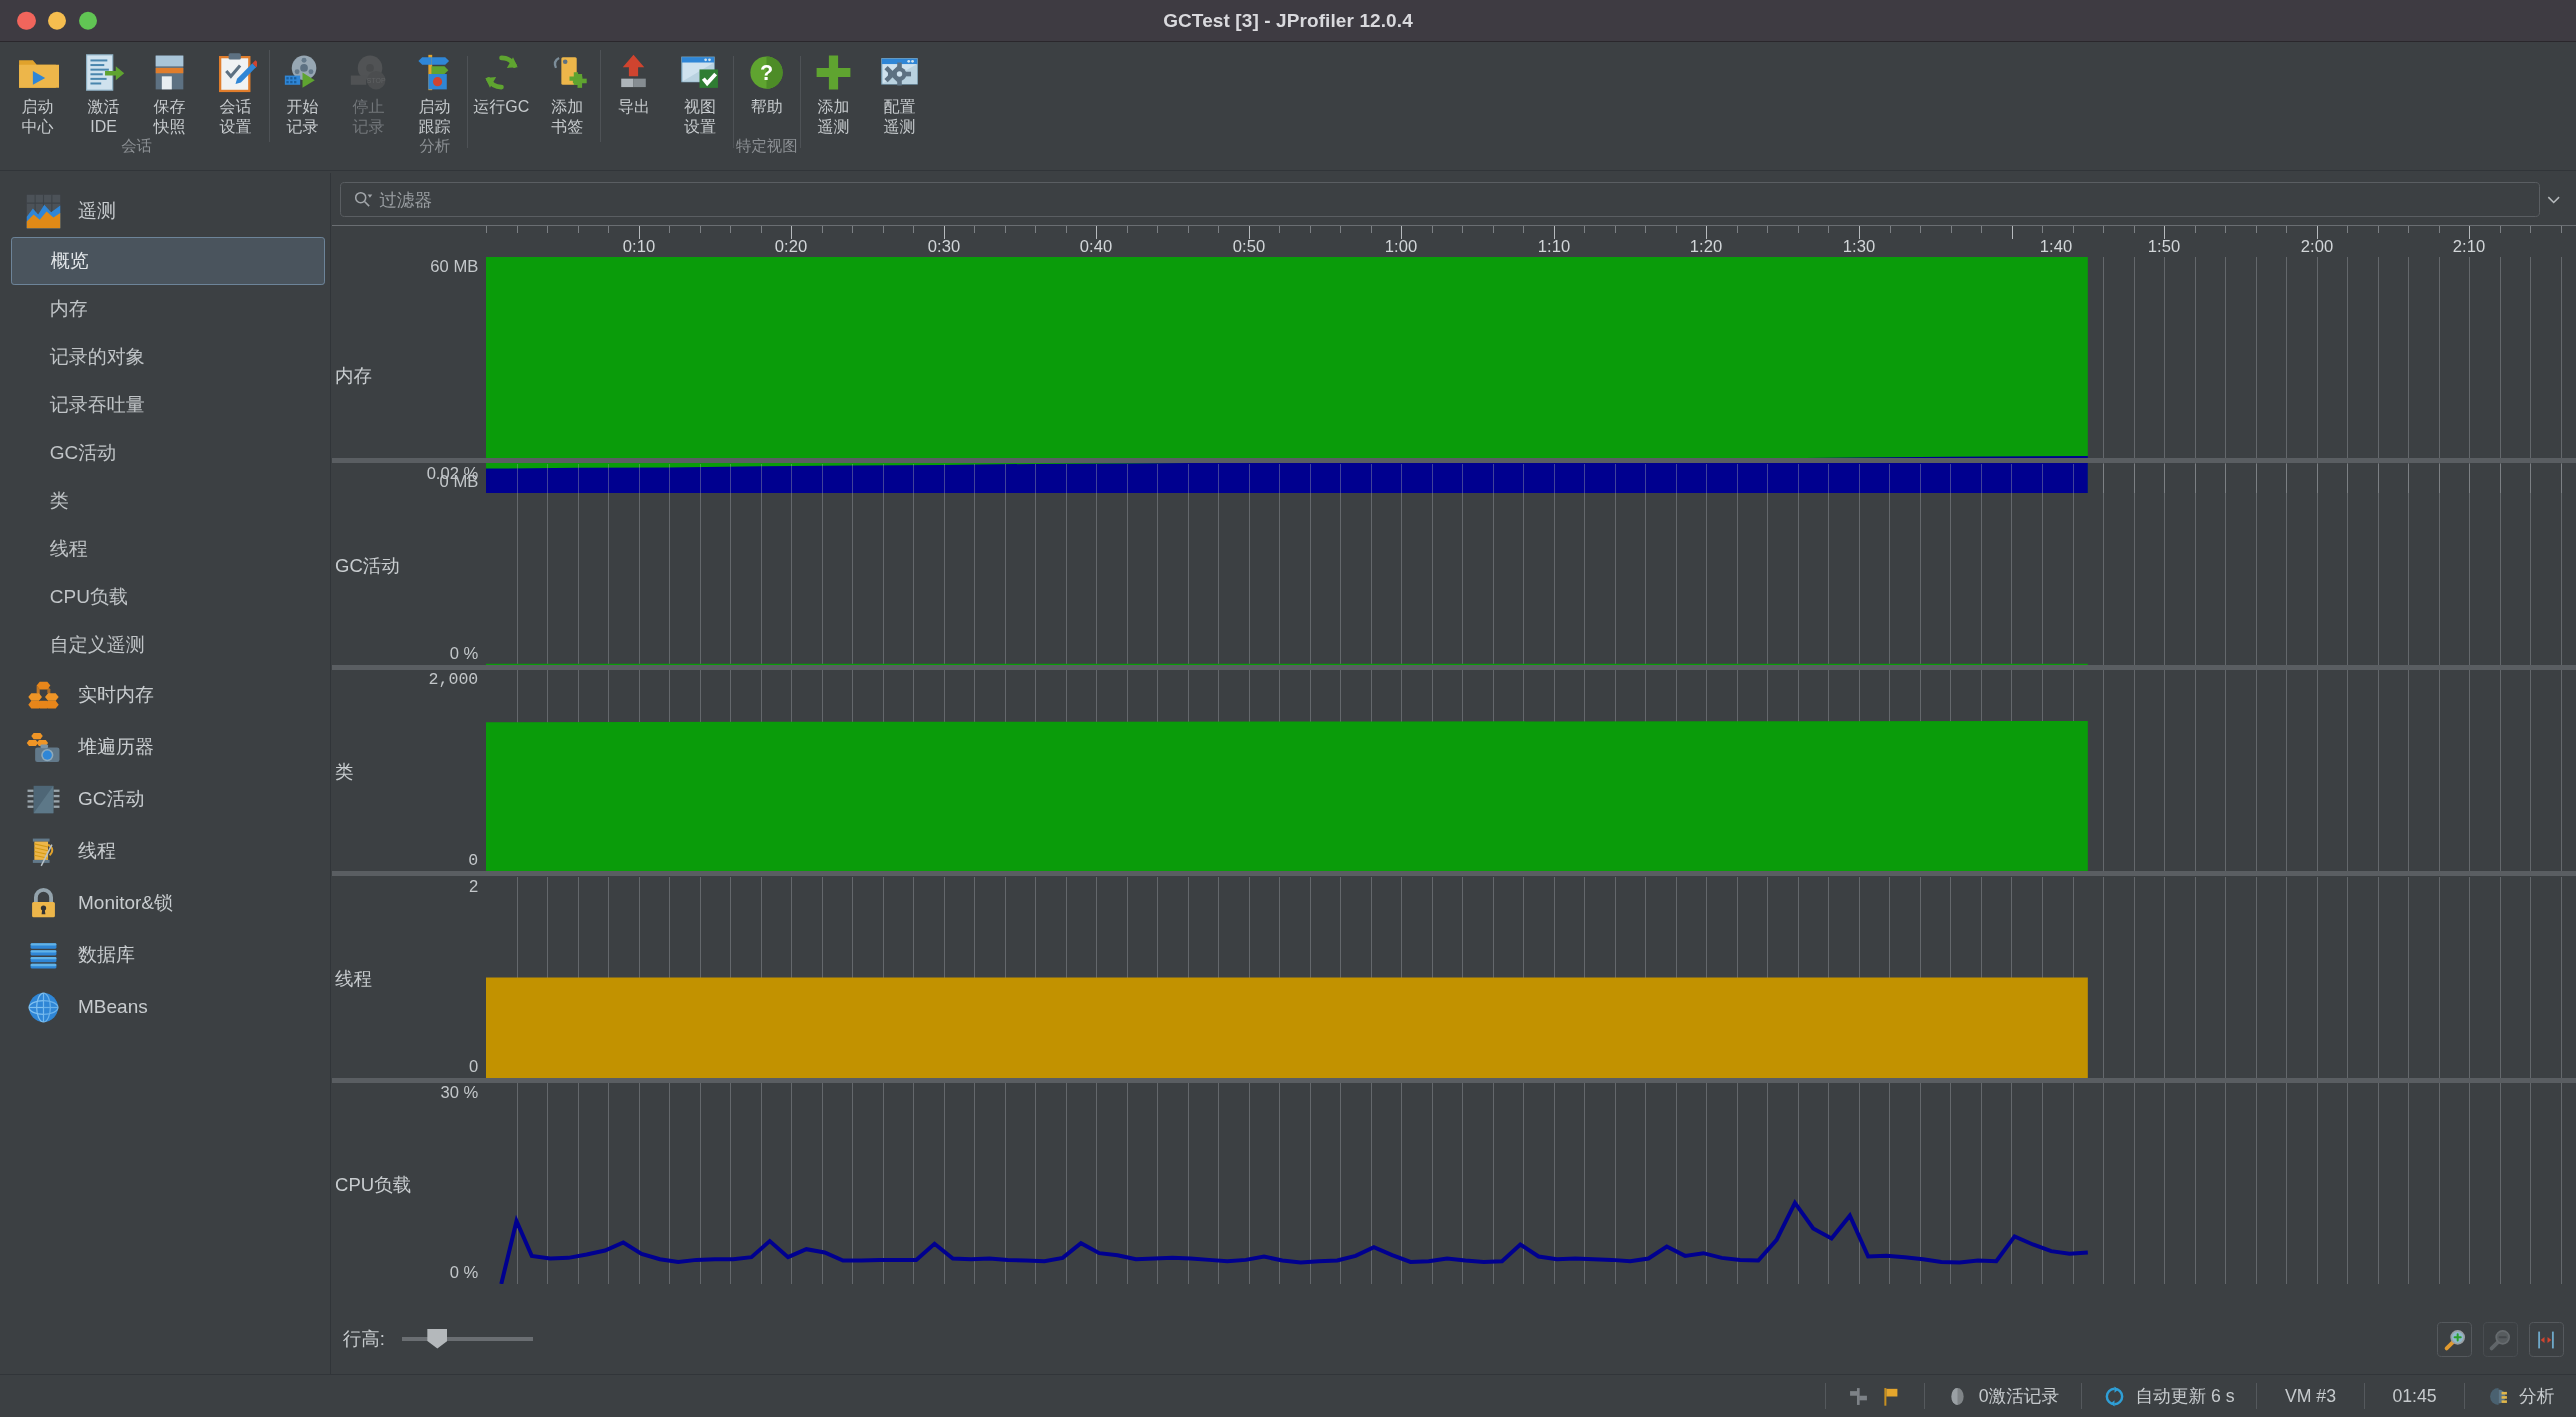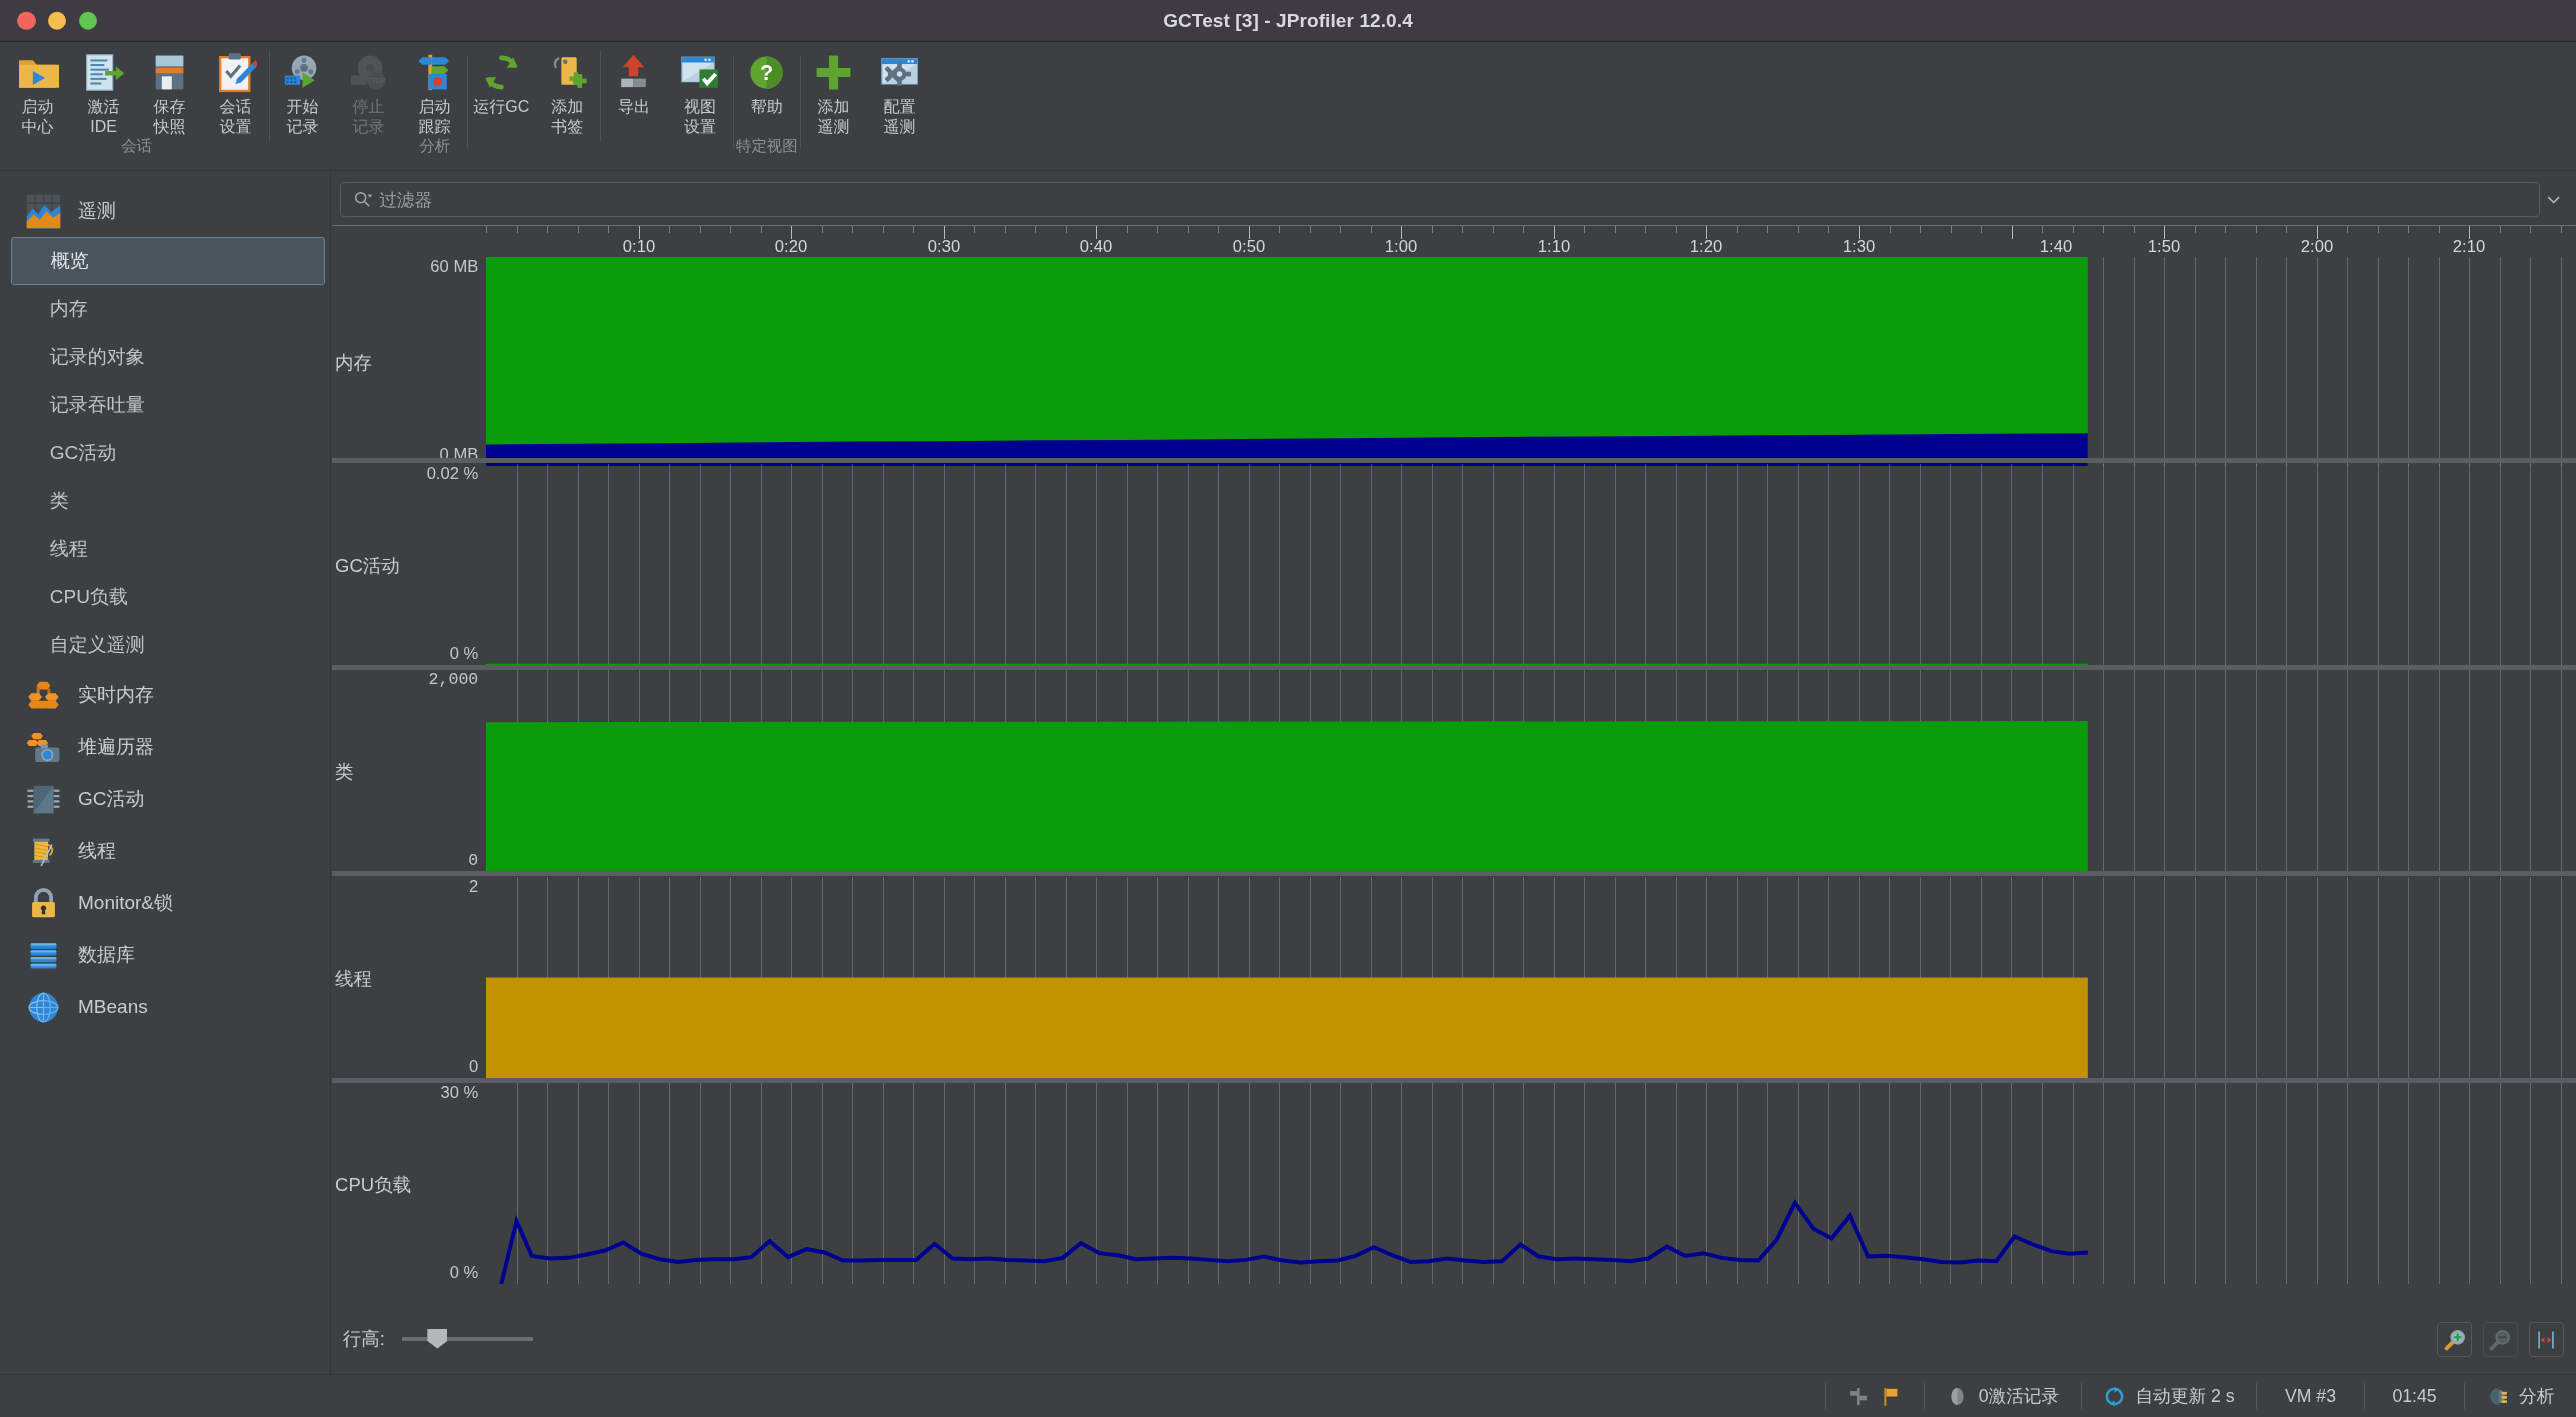--- a/index.html
+++ b/index.html
@@ -634,21 +634,21 @@
           <div class="tick-lbl" style="left: 1724px;">1:40</div>
           <div class="tick major" style="left: 1832px;"></div>
           <div class="tick-lbl" style="left: 1832px;">1:50</div>
           <div class="tick major" style="left: 1985px;"></div>
           <div class="tick-lbl" style="left: 1985px;">2:00</div>
           <div class="tick major" style="left: 2137px;"></div>
           <div class="tick-lbl" style="left: 2137px;">2:10</div>
         </div>
     </div>
     <div id="panels">
-        <div class="chart-row" style="top: 32px; height: 209px;">
+        <div class="chart-row" style="top: 32px; height: 236px;">
           <div class="chart-label-pane">
             <div class="ax-top">60 MB</div>
             <div class="ax-bot">0 MB</div>
             <div class="row-name">内存</div>
           </div>
           <div class="plot">
             <div class="plot-grid">
               <div class="gl" style="left: 30.5px;"></div>
               <div class="gl" style="left: 61px;"></div>
               <div class="gl" style="left: 92px;"></div>
@@ -1115,21 +1115,21 @@
     <span class="sb-txt">0激活记录</span>
   </div>
   <div class="sb-sep"></div>
   <div class="sb-item">
     <svg class="sb-ic" viewBox="0 0 30 30">
       <path d="M15 5 a10 10 0 0 1 0 20" fill="none" stroke="#2f9fd6" stroke-width="3.2"></path>
       <path d="M15 25 a10 10 0 0 1 0 -20" fill="none" stroke="#2f9fd6" stroke-width="3.2"></path>
       <path d="M15 2 l5 4 l-5 4 Z" fill="#2f9fd6"></path>
       <path d="M15 28 l-5 -4 l5 -4 Z" fill="#2f9fd6"></path>
     </svg>
-    <span class="sb-txt">自动更新 2 s</span>
+    <span class="sb-txt">自动更新 6 s</span>
   </div>
   <div class="sb-sep"></div>
   <div class="sb-plain">VM #3</div>
   <div class="sb-sep"></div>
   <div class="sb-plain">01:45</div>
   <div class="sb-sep"></div>
   <div class="sb-item">
     <svg class="sb-ic" viewBox="0 0 30 30">
       <path d="M15 4 a11 11 0 0 0 0 22 Z" fill="#4a6170"></path>
       <path d="M15 6 a9 9 0 0 1 0 18 Z" fill="#5c7687"></path>

